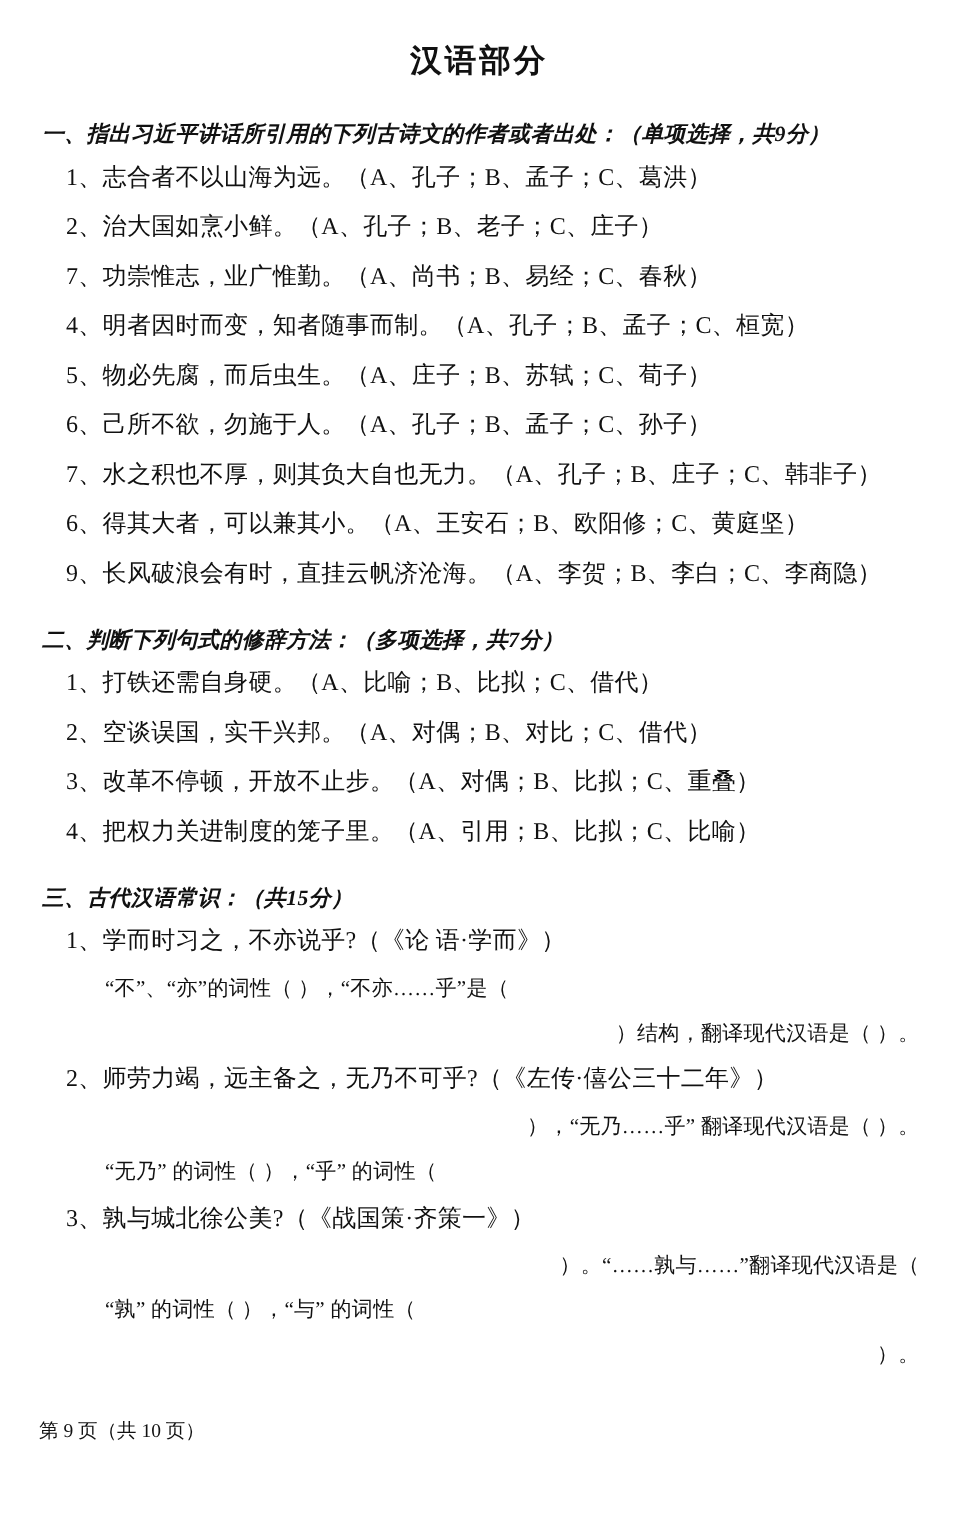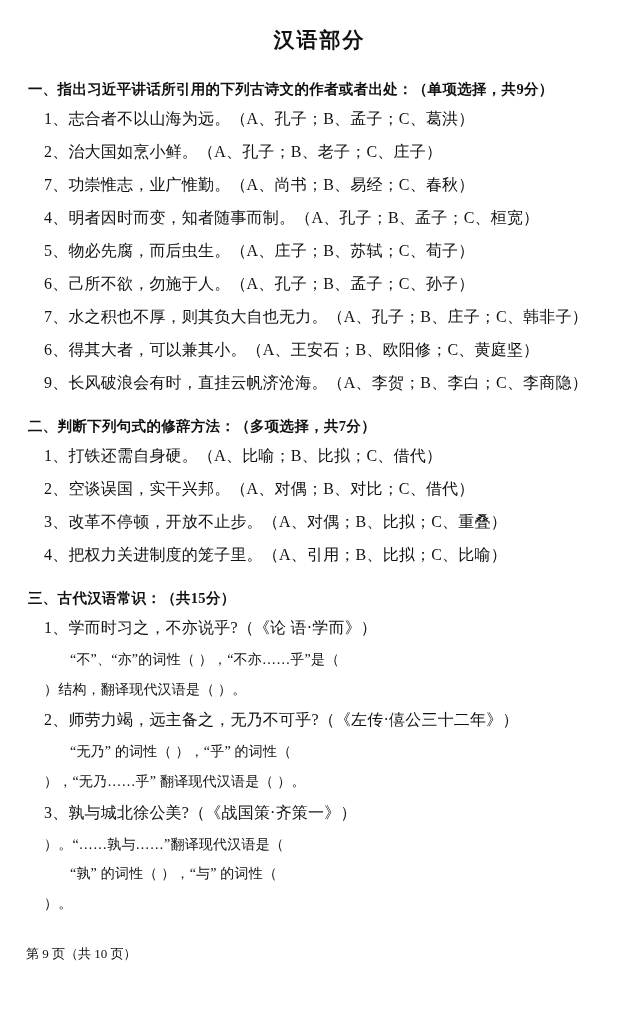--- a/index.html
+++ b/index.html
@@ -26,35 +26,37 @@
     font-size: 21px;
     font-weight: bold;
     letter-spacing: 2px;
     margin: 8px 0 26px 0;
   }
   .section-heading {
     font-size: 14.5px;
     font-weight: bold;
     margin: 22px 0 8px 2px;
     letter-spacing: 0.3px;
+    font-style: italic;
   }
   .q-line {
     font-size: 16px;
     margin: 0 0 9px 18px;
     letter-spacing: 0.2px;
     line-height: 1.5;
   }
   .sub-line {
     font-size: 14px;
     margin: 0 0 8px 44px;
     letter-spacing: 0.2px;
     line-height: 1.55;
   }
   .sub-line.cont {
     margin-left: 18px;
+    text-align: right;
   }
   .footer {
     text-align: left;
     font-size: 13px;
     margin-top: 30px;
     padding-bottom: 8px;
   }
 </style>
 </head>
 <body>
@@ -85,22 +87,22 @@
   </div>
 
   <div class="section-heading">三、古代汉语常识：（共15分）</div>
   <div>
 
     <div class="q-line">1、学而时习之，不亦说乎?（《论 语·学而》）</div>
     <div class="sub-line">“不”、“亦”的词性（                                    ），“不亦……乎”是（</div>
     <div class="sub-line cont">）结构，翻译现代汉语是（                                                    ）。</div>
 
     <div class="q-line">2、师劳力竭，远主备之，无乃不可乎?（《左传·僖公三十二年》）</div>
+    <div class="sub-line cont">），“无乃……乎”  翻译现代汉语是（                                        ）。</div>
     <div class="sub-line">“无乃”  的词性（                                ），“乎”  的词性（</div>
-    <div class="sub-line cont">），“无乃……乎”  翻译现代汉语是（                                        ）。</div>
 
     <div class="q-line">3、孰与城北徐公美?（《战国策·齐策一》）</div>
     <div class="sub-line cont">）。“……孰与……”翻译现代汉语是（</div>
     <div class="sub-line">“孰”    的词性（                                ），“与”  的词性（</div>
     <div class="sub-line cont">）。</div>
 
   </div>
 
   <div class="footer">第 9 页（共 10 页）</div>
 

